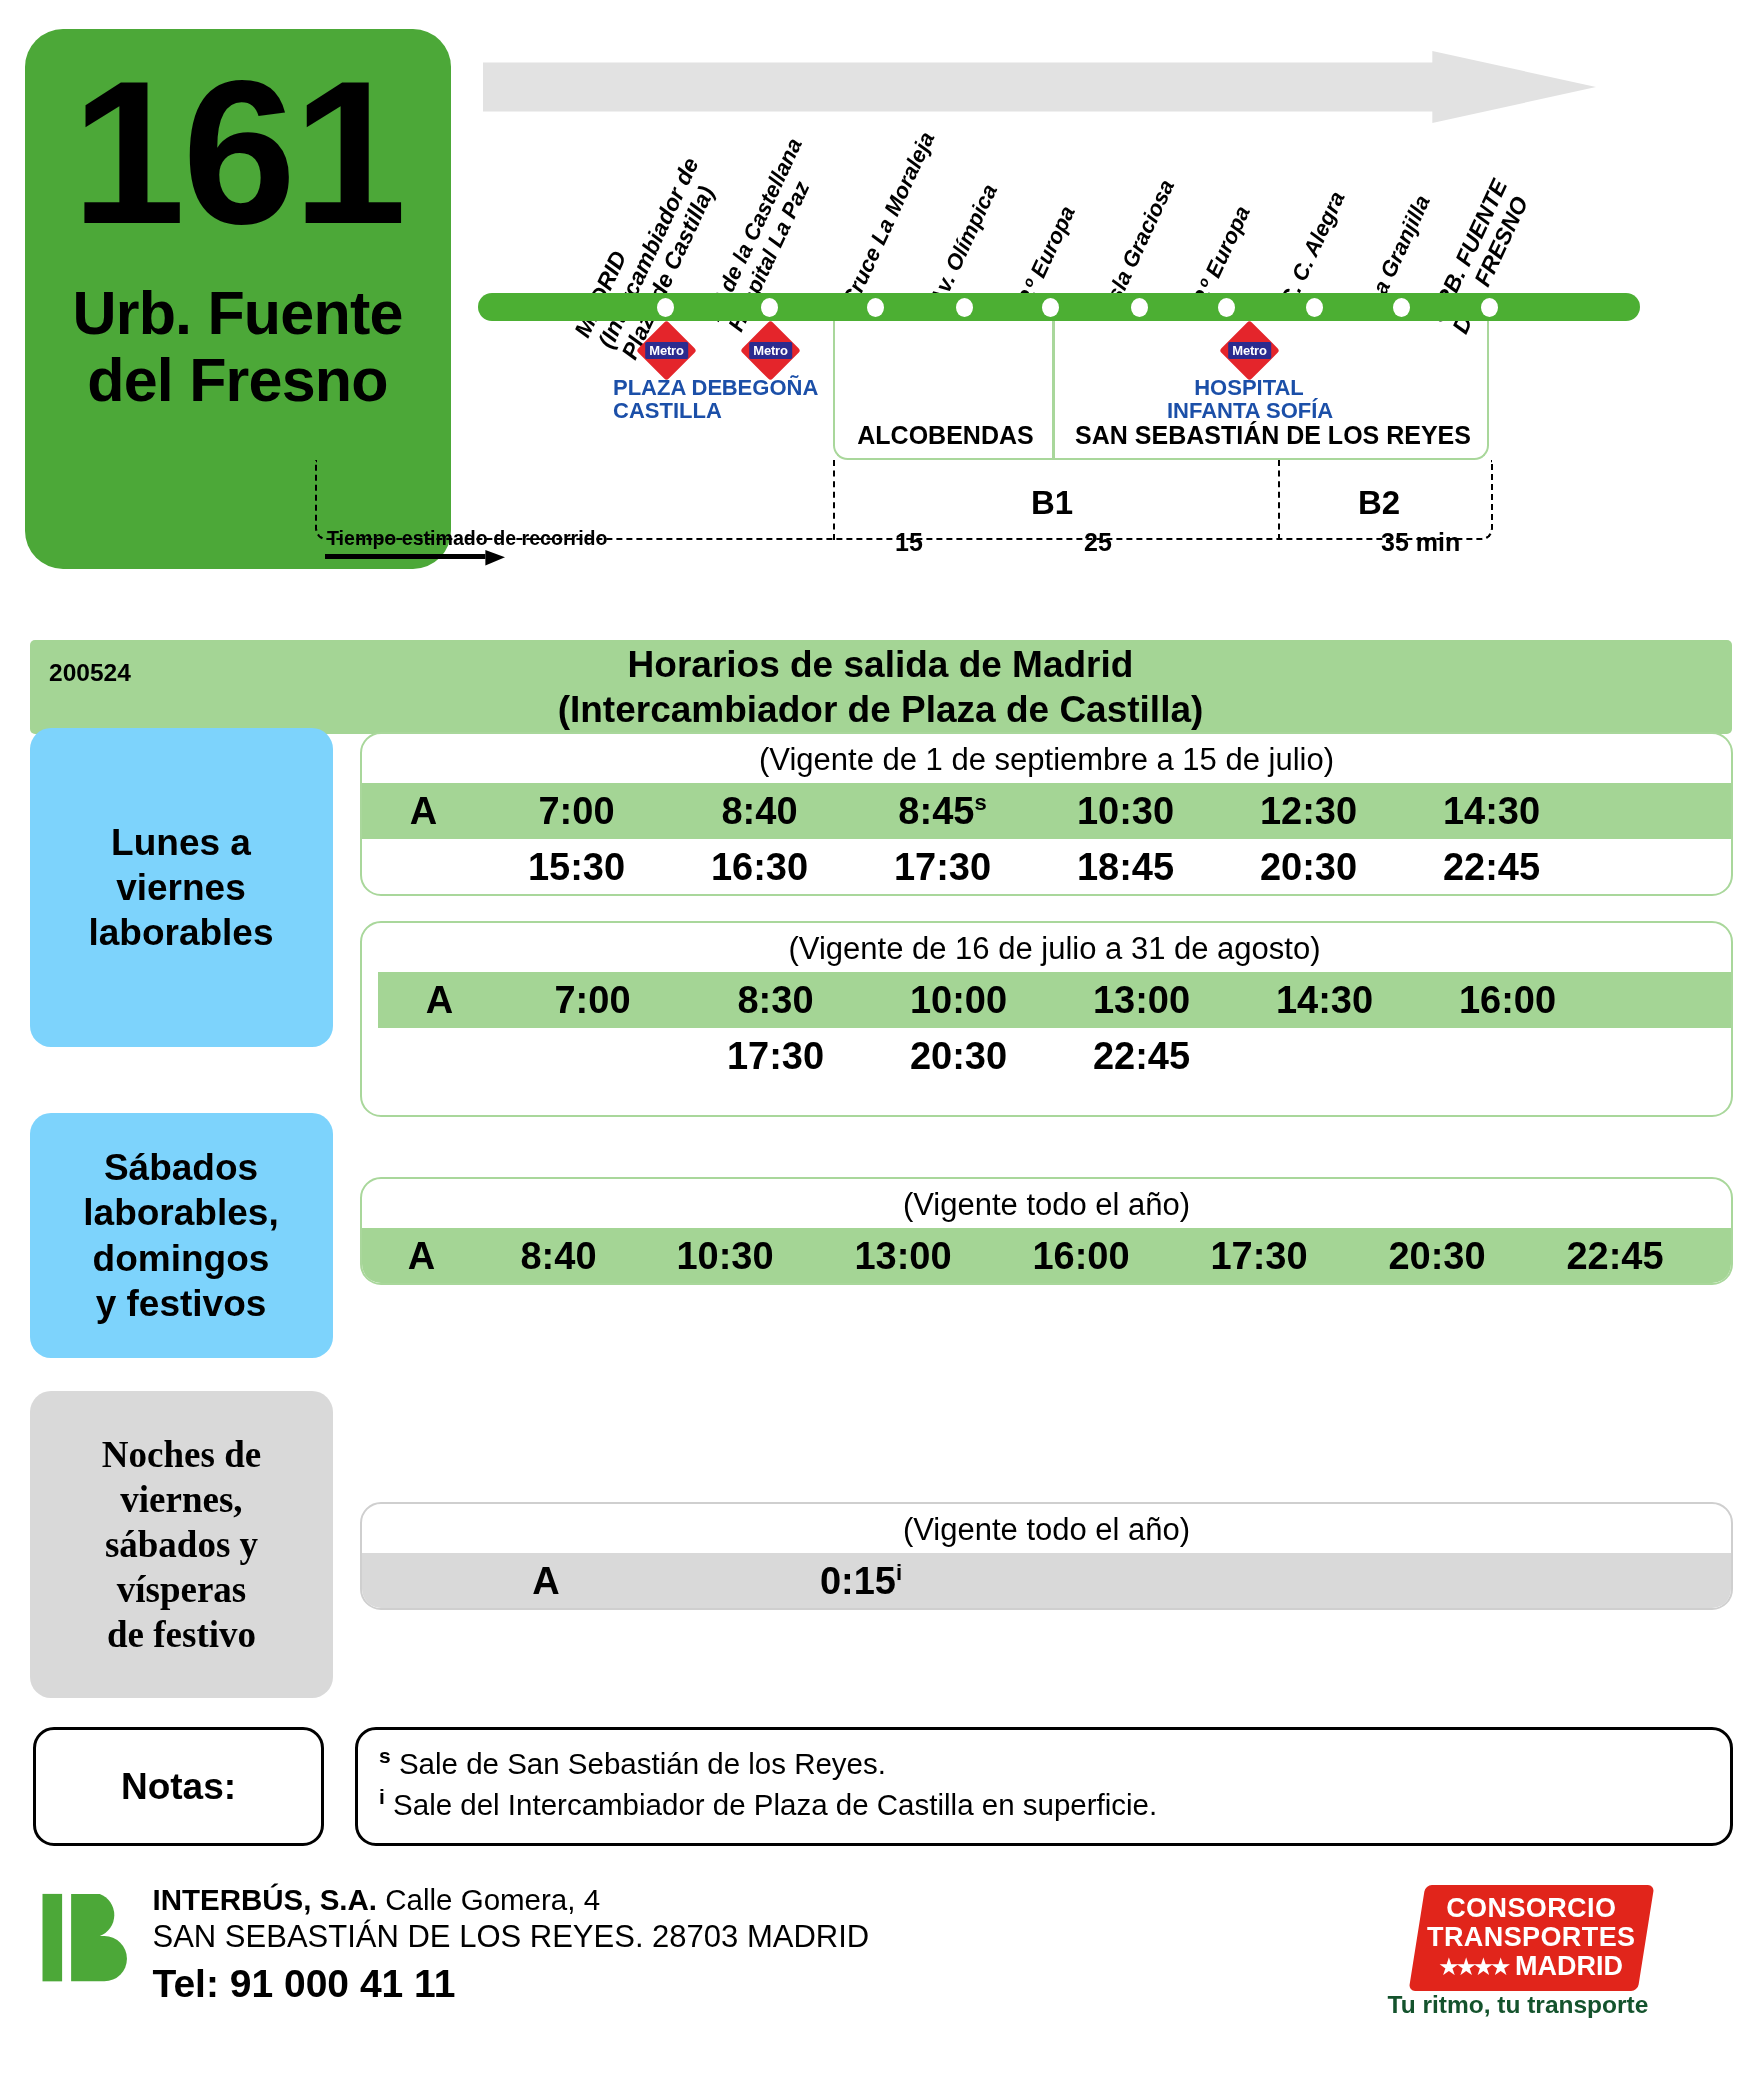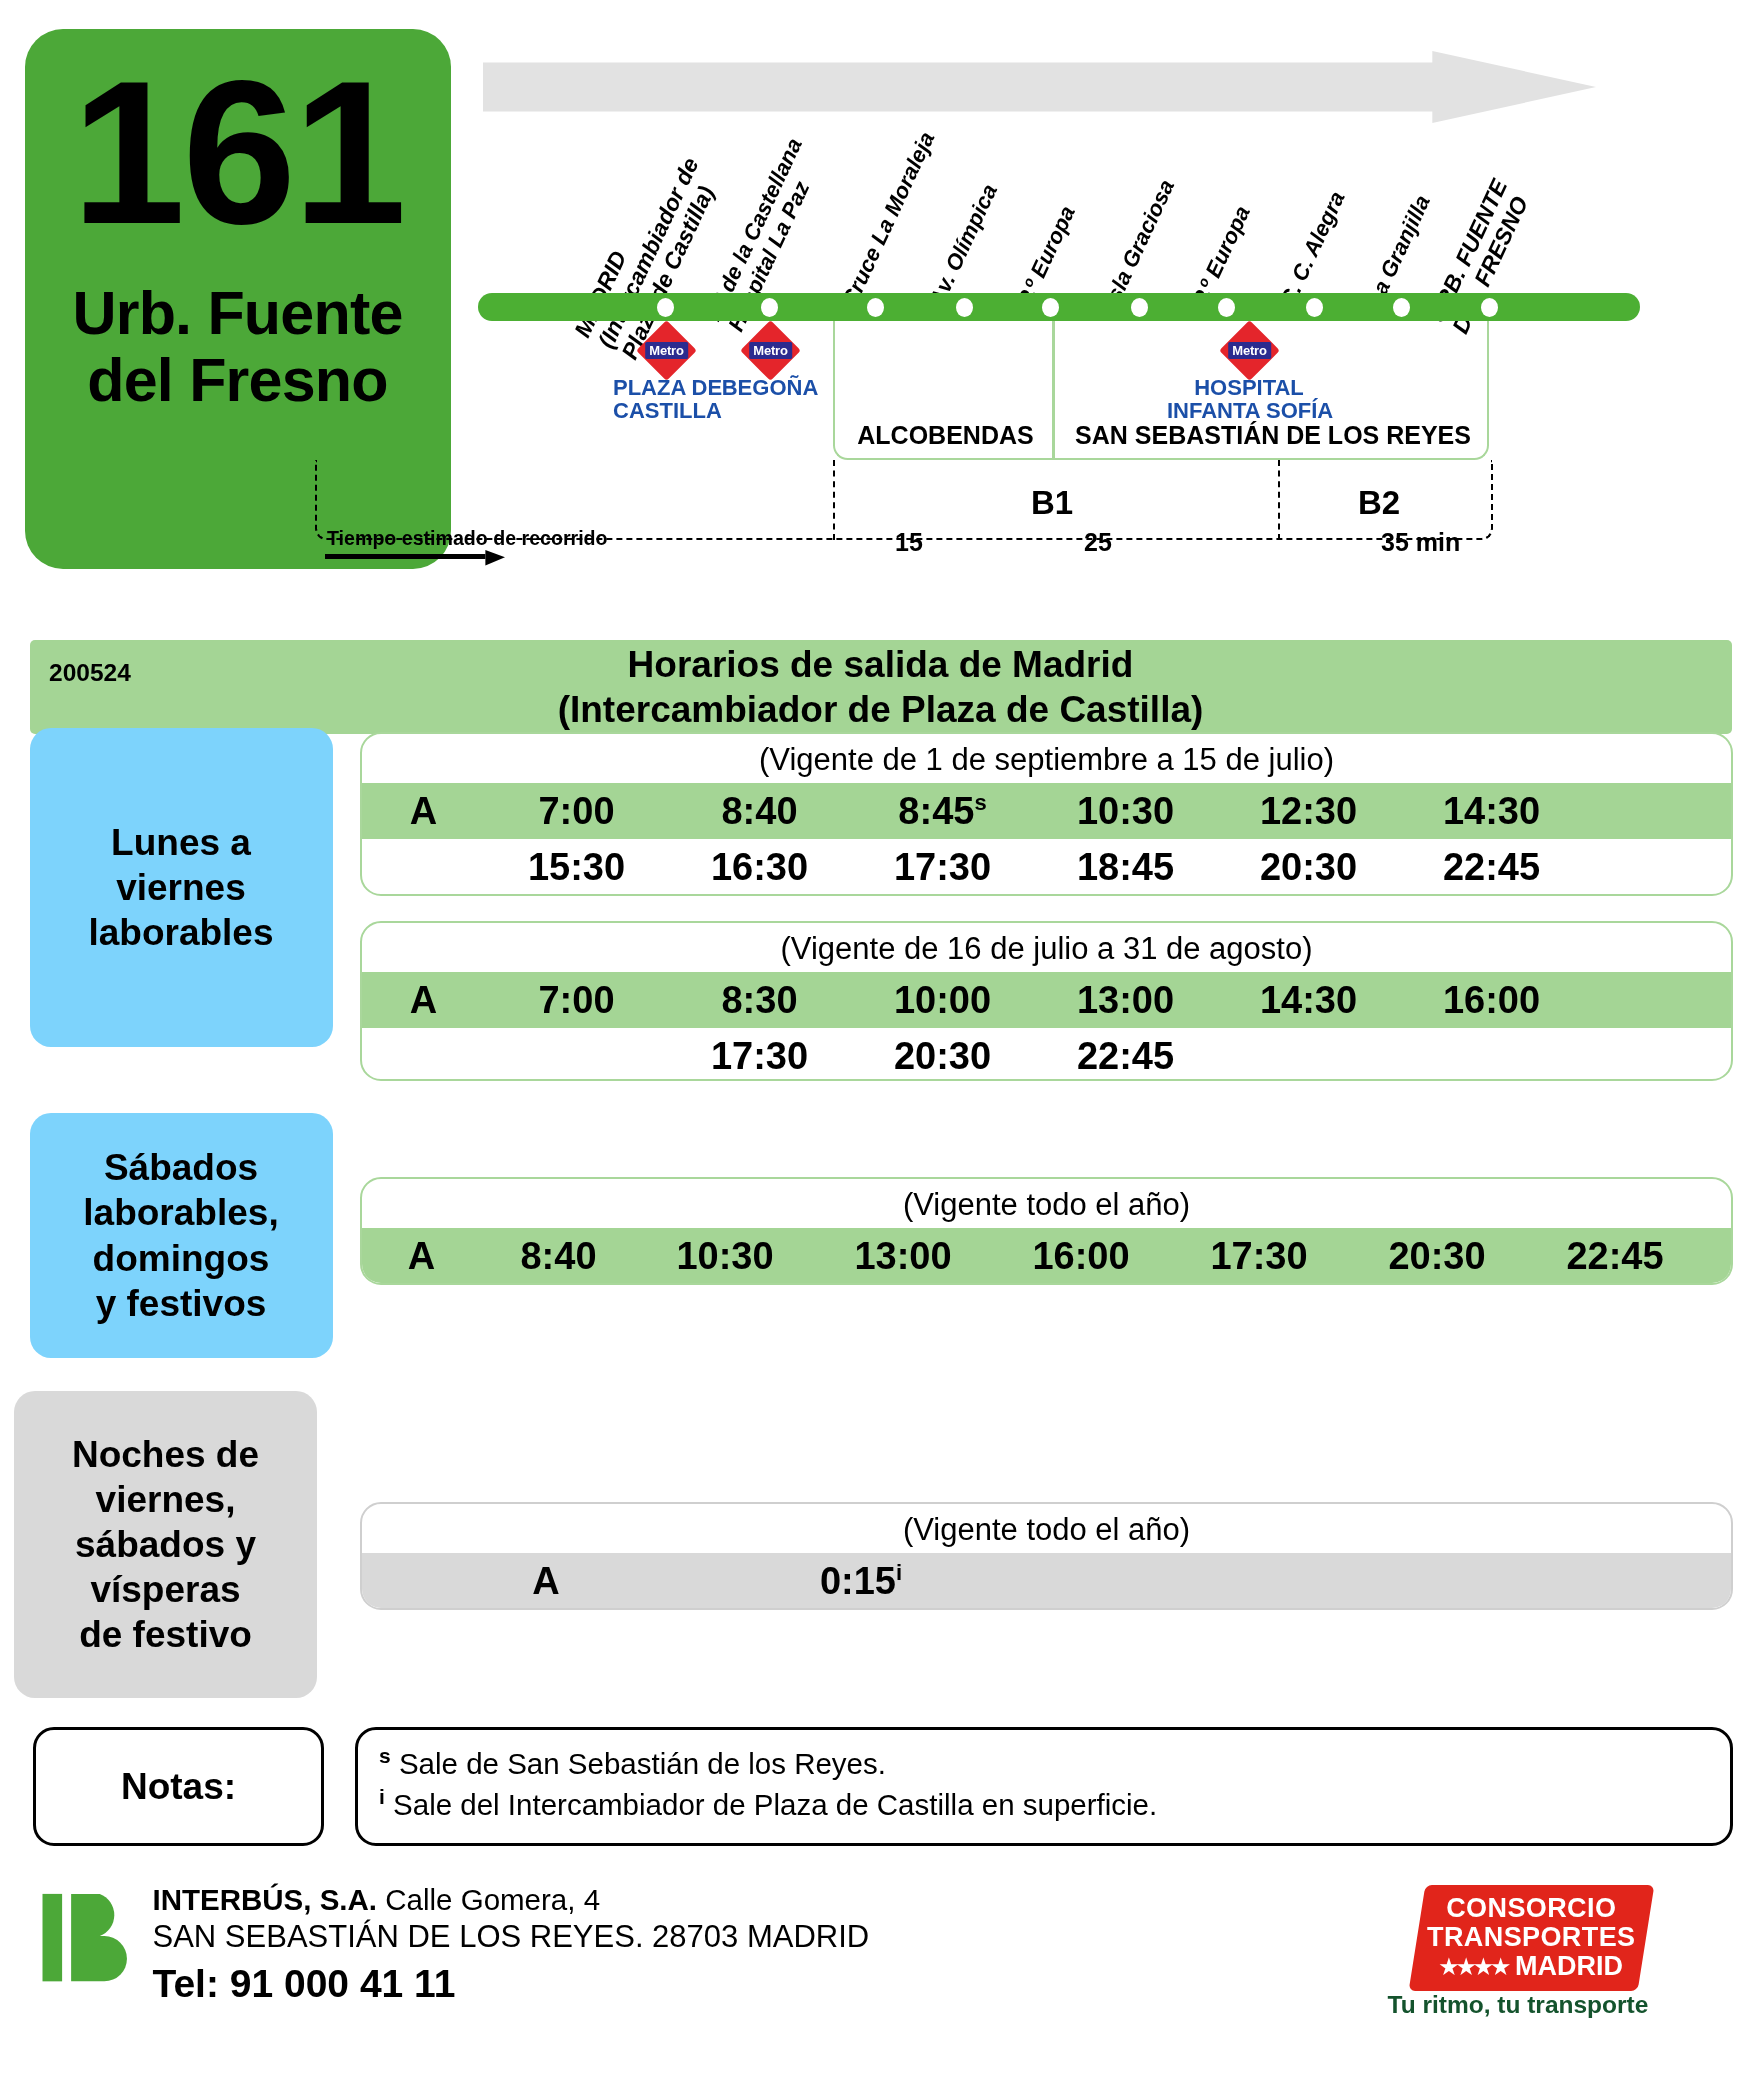--- a/index.html
+++ b/index.html
@@ -315,21 +315,21 @@
     <div class="cell" style="width:123px"></div>
     <div class="cell" style="width:183px">15:30</div>
     <div class="cell" style="width:183px">16:30</div>
     <div class="cell" style="width:183px">17:30</div>
     <div class="cell" style="width:183px">18:45</div>
     <div class="cell" style="width:183px">20:30</div>
     <div class="cell" style="width:183px">22:45</div>
   </div>
 </div>
 
-<div class="tblcard" style="left:360px; top:921px; width:1373px; height:160px;">
+<div class="tblcard" style="left:360px; top:921px; width:1373px; height:196px;padding-left:16px;">
   <div class="vigente">(Vigente de 16 de julio a 31 de agosto)</div>
   <div class="trow band">
     <div class="cell letter" style="width:123px">A</div>
     <div class="cell" style="width:183px">7:00</div>
     <div class="cell" style="width:183px">8:30</div>
     <div class="cell" style="width:183px">10:00</div>
     <div class="cell" style="width:183px">13:00</div>
     <div class="cell" style="width:183px">14:30</div>
     <div class="cell" style="width:183px">16:00</div>
   </div>
@@ -355,21 +355,21 @@
     <div class="cell" style="width:155px">8:40</div>
     <div class="cell" style="width:178px">10:30</div>
     <div class="cell" style="width:178px">13:00</div>
     <div class="cell" style="width:178px">16:00</div>
     <div class="cell" style="width:178px">17:30</div>
     <div class="cell" style="width:178px">20:30</div>
     <div class="cell" style="width:178px">22:45</div>
   </div>
 </div>
 
-<div class="daylabel grey" style="left:14px; top:1391px; width:303px; height:307px;">
+<div class="daylabel grey" style="left:30px; top:1391px; width:303px; height:307px;font-family:Liberation Serif, serif;">
   <span>Noches de<br>viernes,<br>sábados y<br>vísperas<br>de festivo</span>
 </div>
 
 <div class="tblcard grey" style="left:360px; top:1502px; width:1373px; height:108px;">
   <div class="vigente">(Vigente todo el año)</div>
   <div class="trow bandgrey">
     <div class="cell letter" style="width:368px">A</div>
     <div class="cell" style="width:262px"><span>0:15</span><sup class="note">i</sup></div>
   </div>
 </div>

